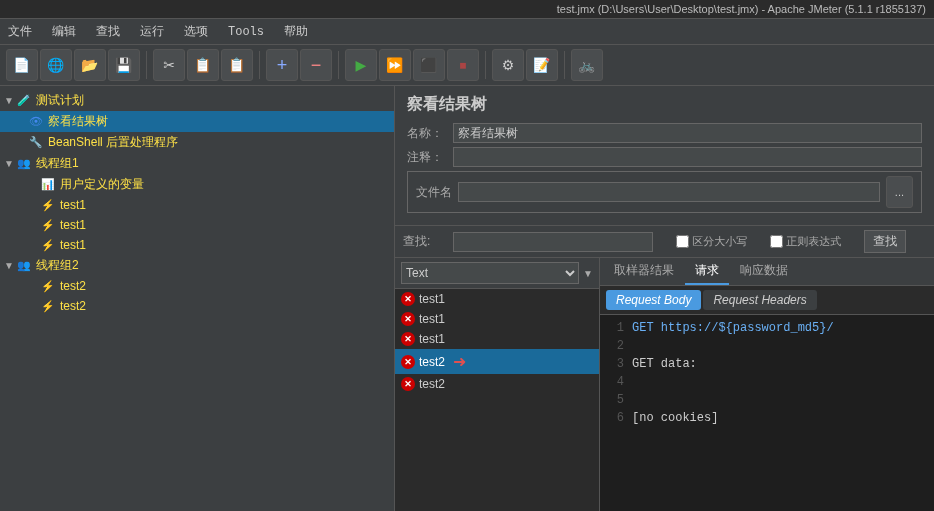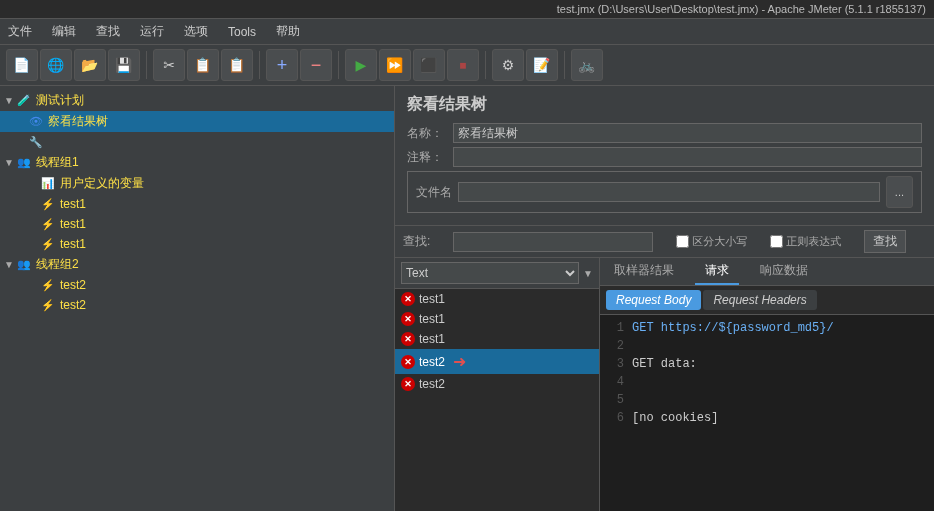--- a/index.html
+++ b/index.html
@@ -30,20 +30,21 @@
       align-items: center;
       padding: 2px 4px;
       border-bottom: 1px solid #555;
       gap: 12px;
     }
     .menu-item {
       color: #ccc;
       font-size: 12px;
       padding: 2px 4px;
       cursor: pointer;
+      font-family: Liberation Mono, monospace;
     }
 
     
     .toolbar {
       background: #3c3f41;
       display: flex;
       align-items: center;
       padding: 4px 6px;
       border-bottom: 1px solid #555;
       gap: 2px;
@@ -272,21 +273,21 @@
       display: flex;
       flex-direction: column;
       background: #2b2b2b;
     }
     .detail-tabs {
       display: flex;
       align-items: center;
       background: #3c3f41;
       border-bottom: 1px solid #555;
       padding: 0 4px;
-      gap: 11px;
+      gap: 1px;
     }
     .detail-tab {
       padding: 4px 10px;
       font-size: 12px;
       color: #aaa;
       cursor: pointer;
       border-bottom: 2px solid transparent;
     }
     .detail-tab.active {
       color: #fff;
@@ -395,20 +396,21 @@
 
     <div class="tree-item selected indent-1">
       <span class="arrow"> </span>
       <span class="icon" style="color:#4488ee;">👁</span>
       <span class="label">察看结果树</span>
     </div>
 
     <div class="tree-item indent-1">
       <span class="arrow"> </span>
       <span class="icon" style="color:#ee8844;">🔧</span>
+      <span class="label">BeanShell 后置处理程序</span>
     </div>
 
     <div class="tree-item" style="padding-left:4px;">
       <span class="arrow">▼</span>
       <span class="icon" style="color:#44aa44;">👥</span>
       <span class="label">线程组1</span>
     </div>
 
     <div class="tree-item indent-2">
       <span class="arrow"> </span>

